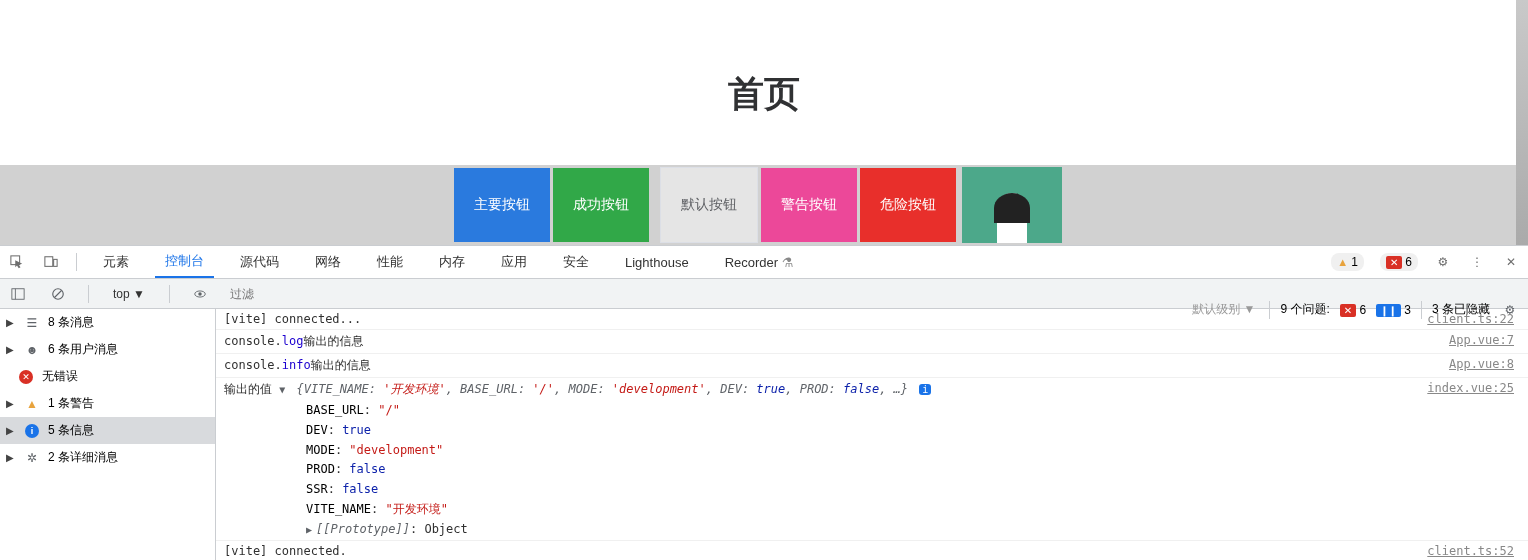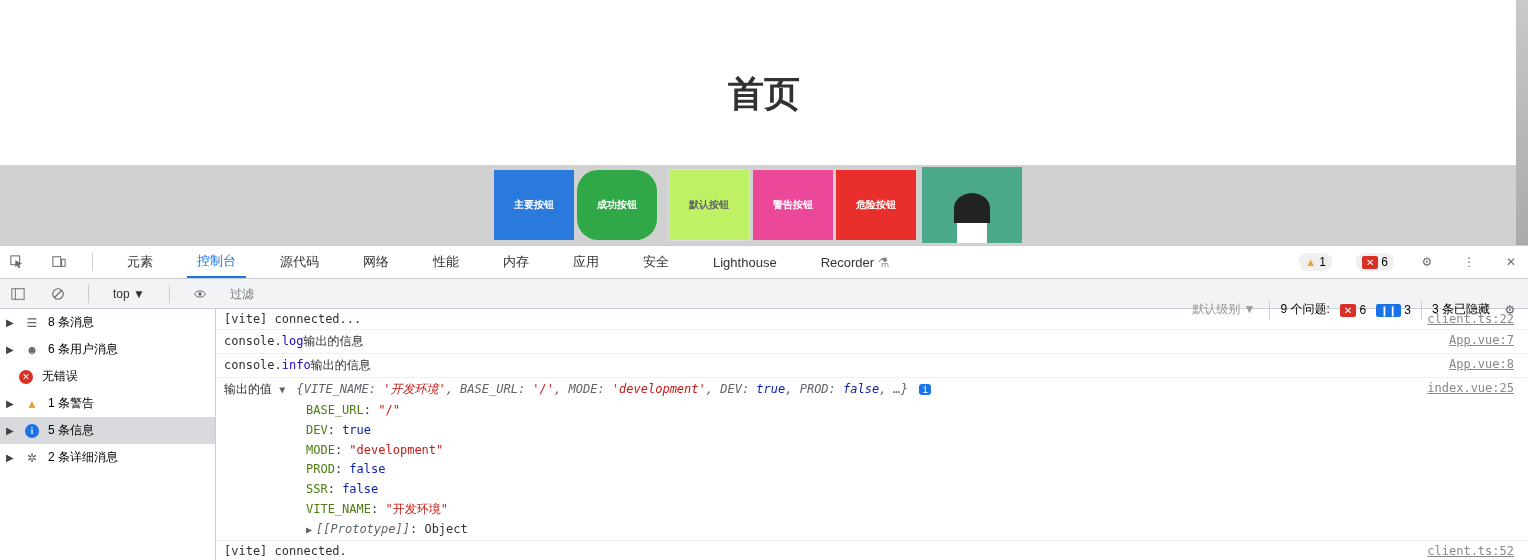--- a/index.html
+++ b/index.html
@@ -1,34 +1,34 @@
 <!DOCTYPE html>
 <html><head>
 <meta charset="utf-8">
 <style>
 * { margin: 0; padding: 0; box-sizing: border-box; }
 body { font-family: Arial, "Microsoft YaHei", sans-serif; font-size: 12px; width: 1528px; height: 560px; overflow: hidden; background: #fff; }
 
 .page-area { height: 245px; position: relative; }
 .page-title { text-align: center; font-size: 36px; font-weight: bold; color: #303133; padding-top: 70px; }
 .button-bar { position: absolute; bottom: 0; left: 0; right: 12px; height: 80px; background: #d1d1d1; display: flex; justify-content: center; align-items: center; gap: 3px; }
-.btn { padding: 28px 20px; color: #fff; font-size: 10px; border: none; cursor: pointer; font-weight: bold; }
+.btn { padding: 28px 20px; color: #fff; font-size: 14px; border: none; cursor: pointer; }
 .btn-primary { background: #2a7ade; }
-.btn-success { background: #31a848; border-radius: 21px; }
-.btn-default { background: #bef264; color: #606266; border: 1px solid #dcdfe6; margin-left: 8px; }
+.btn-success { background: #31a848; }
+.btn-default { background: #e5e5e5; color: #606266; border: 1px solid #dcdfe6; margin-left: 8px; }
 .btn-warning { background: #ec4899; }
 .btn-danger { background: #e82f2b; }
 .avatar { width: 100px; height: 76px; background: #4ca88a; margin-left: 3px; position: relative; }
 .avatar::before { content:""; position:absolute; bottom:0; left:35%; width:30px; height:50px; background:#fff; border-radius:15px 15px 0 0; }
 .avatar::after { content:""; position:absolute; bottom:20px; left:32%; width:36px; height:30px; background:#222; border-radius:50% 50% 0 0; }
 
 .scroll-right { position: absolute; top:0; right:0; bottom:0; width:12px; background: linear-gradient(#c9c9c9,#aaa); }
 
 .devtools { height: 346px; display: flex; flex-direction: column; border-top: 1px solid #cacdd1; font-family: "Segoe UI", Arial, sans-serif; }
-.dt-tabs { height: 30px; display: flex; align-items: center; border-bottom: 1px solid #cacdd1; padding: 16px 8px; gap: 24px; }
+.dt-tabs { height: 30px; display: flex; align-items: center; border-bottom: 1px solid #cacdd1; padding: 16px 8px; gap: 16px; }
 .dt-tab-icon { width: 18px; height: 18px; display:flex; align-items:center; justify-content:center; color:#6e6e6e; }
 .dt-tab { padding: 6px 10px; color: #333; font-size: 13px; cursor: pointer; }
 .dt-tab.active { border-bottom: 2px solid #1a73e8; color: #1a73e8; }
 .dt-tabs-spacer { flex: 1; }
 .badge-warn { background:#f0f0f0; padding:2px 6px; border-radius:8px; display:flex; align-items:center; gap:3px; }
 .badge-err { background:#f0f0f0; padding:2px 6px; border-radius:8px; display:flex; align-items:center; gap:3px; }
 .ico-warn { color:#e8a33d; font-size:11px; }
 .ico-err-b { background:#d93025; color:#fff; font-size:10px; padding:1px 4px; border-radius:2px; }
 .ico-info-b { background:#1a73e8; color:#fff; font-size:10px; padding:1px 4px; border-radius:2px; }
 
@@ -49,21 +49,21 @@
 .ico-msg { color:#5f6368; }
 .ico-user { color:#5f6368; }
 .ico-warn2 { color:#e8a33d; }
 .ico-gear { color:#5f6368; }
 
 .console { flex:1; overflow-y:auto; font-family: Consolas, monospace; font-size:12px; color:#303030; }
 .log { display:flex; padding:3px 8px; border-bottom:1px solid #f0f0f0; }
 .log .content { flex:1; }
 .log .source { color:#888; text-decoration:underline; cursor:pointer; padding-right:6px; }
 .obj-line { padding-left:90px; line-height:1.65; }
-.kw { color:#4d7c0f;margin-top:26px; }
+.kw { color:#000000;margin-top:26px; }
 .str { color:#c41a16; }
 .bool { color:#0d22aa; }
 .prop { color:#5f6368; font-style:italic; }
 .objprev { color:#5f6368; font-style:italic; }
 .tri { color:#5f6368; margin-right:4px; font-size:10px; }
 .prompt-row { padding:4px 8px; color:#367cf1; }
 
 svg { width:14px; height:14px; }
 </style>
 </head>

